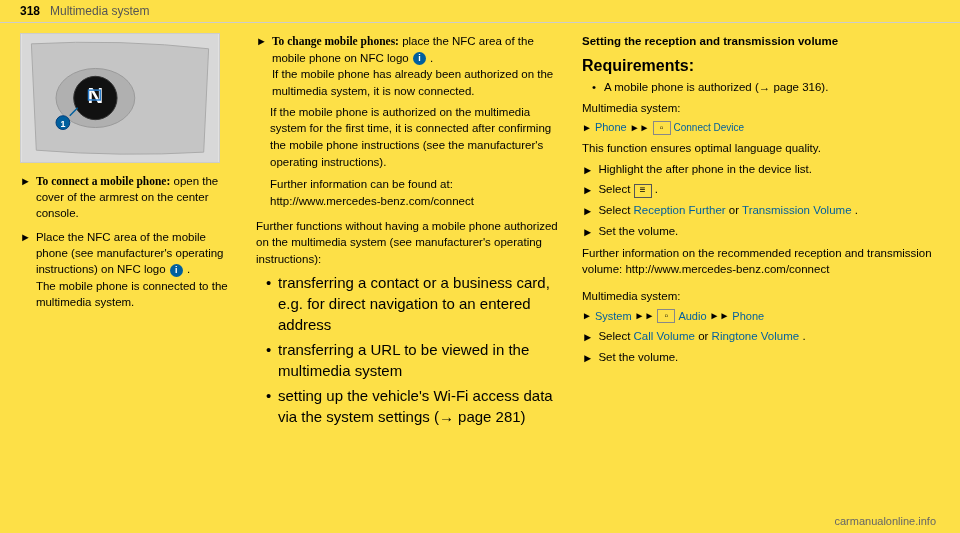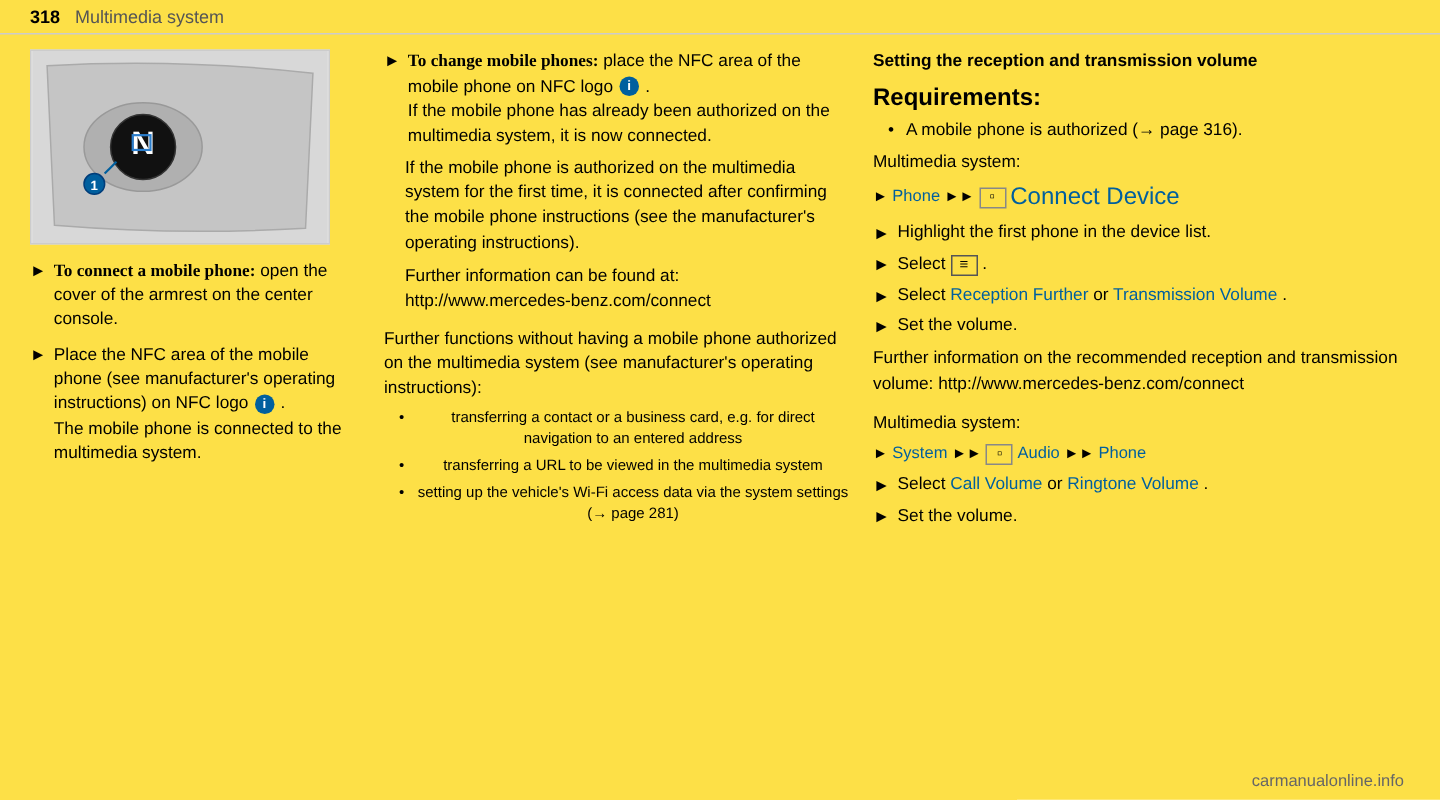--- a/index.html
+++ b/index.html
@@ -124,23 +124,22 @@
     }
     .bullet-list {
       list-style: none;
       padding-left: 10px;
       margin: 4px 0;
     }
     .bullet-list li {
       position: relative;
       padding-left: 12px;
       margin-bottom: 4px;
-      font-size: 10px;
+      font-size: 15px;
       line-height: 1.4;
-      text-align: center;
     }
     .bullet-list li::before {
       content: "•";
       position: absolute;
       left: 0;
       top: 0;
     }
     
     .right-col {
       flex: 1;
@@ -179,21 +178,21 @@
       align-items: center;
       justify-content: center;
       border: 1px solid #888;
       padding: 0px 3px;
       font-size: 10px;
       min-width: 18px;
       height: 14px;
     }
     .connect-device-blue {
       color: #005f9e;
-      font-size: 16px;
+      font-size: 10px;
     }
     .link-blue {
       color: #005f9e;
     }
     .requirements-list {
       list-style: none;
       padding-left: 10px;
       margin: 2px 0 4px 0;
     }
     .requirements-list li {
@@ -338,24 +337,25 @@
           <p style="margin-bottom:2px;">Multimedia system:</p>
 
           <div class="nav-path">
             <span class="nav-arrow">►</span>
             <span class="nav-label-blue">Phone</span>
             <span class="nav-arrow">►►</span>
             <span class="nav-icon-box">▫</span>
             <span class="connect-device-blue">Connect Device</span>
           </div>
 
-
-          <div class="step-item">
-            <span class="step-arrow">►</span>
-            <span>Highlight the first phone in the device list.</span>
+          <p style="margin-bottom:4px;">This function ensures optimal language quality.</p>
+
+          <div class="step-item">
+            <span class="step-arrow">►</span>
+            <span>Highlight the after phone in the device list.</span>
           </div>
           <div class="step-item">
             <span class="step-arrow">►</span>
             <span>
               <span>Select</span>
               <span class="highlight-select">≡</span>
               <span>.</span>
             </span>
           </div>
           <div class="step-item">

